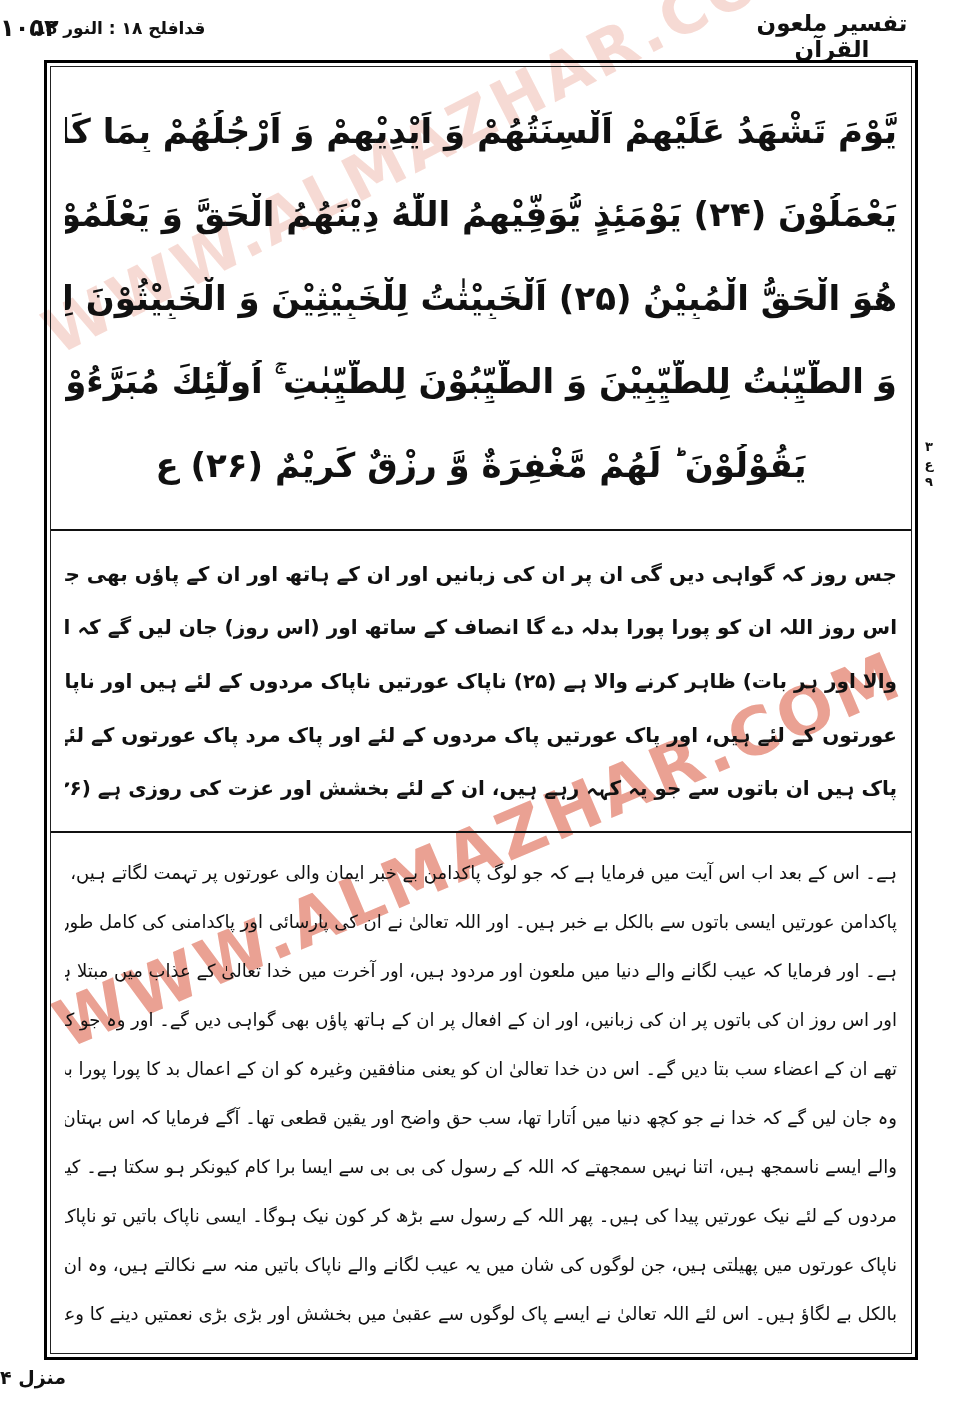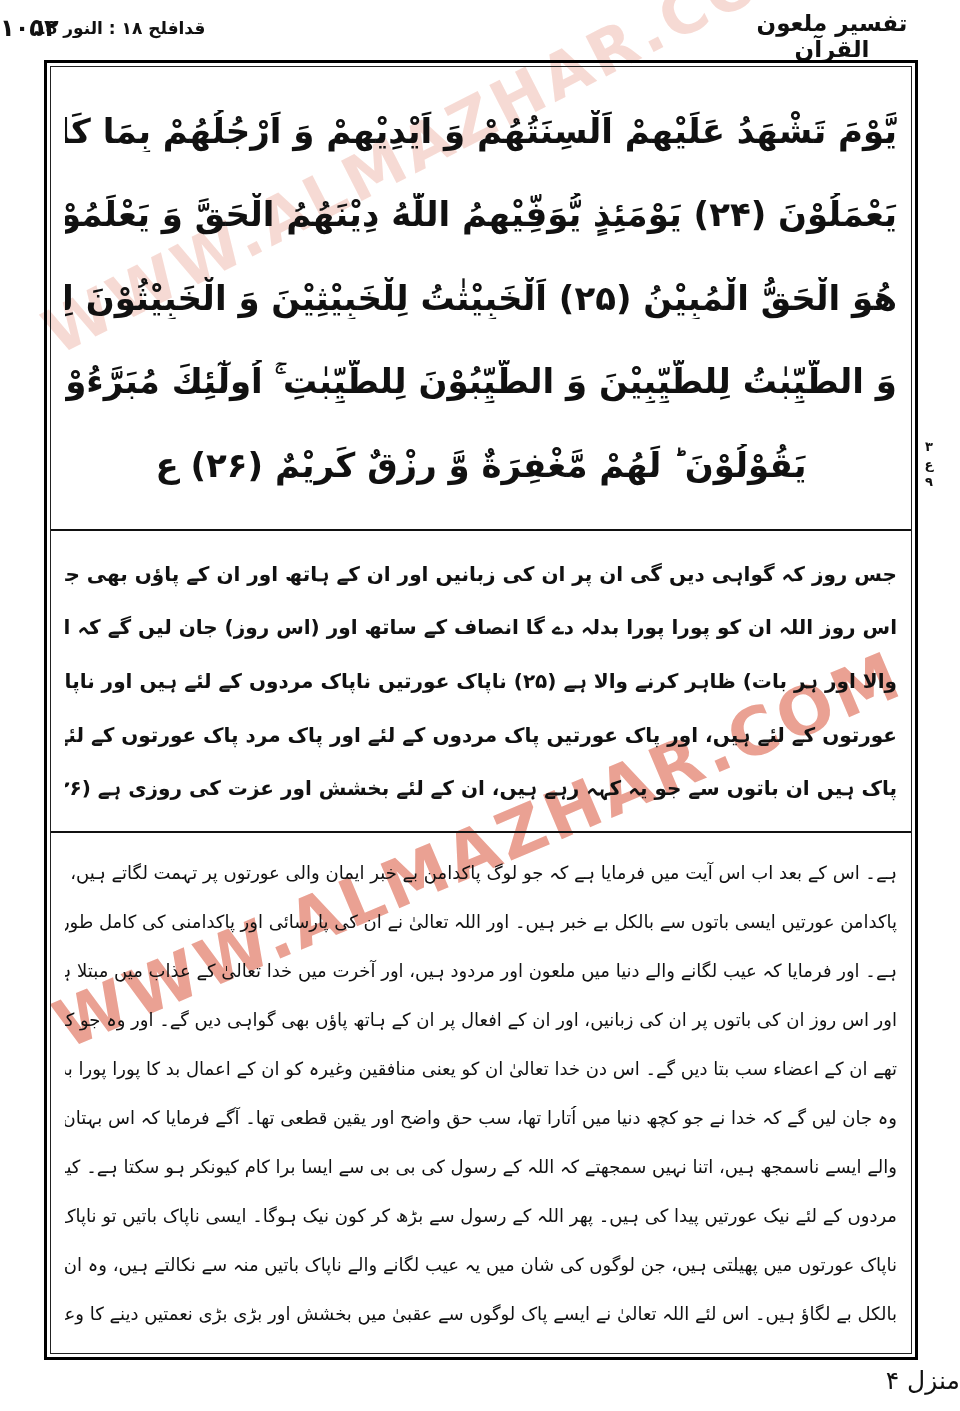--- a/index.html
+++ b/index.html
@@ -27,22 +27,22 @@
   .sec-comm{flex:1;}
   .divider{border-top:2px solid #111;height:0;margin:0;}
   .line{width:100%;overflow:hidden;white-space:nowrap;direction:rtl;
     text-align:justify;text-align-last:justify;}
   .line.center{text-align-last:center;}
   .line.natural{text-align:right;text-align-last:right;}
   .vline{font-size:34px;font-weight:bold;letter-spacing:-0.5px;line-height:1.25;}
   .tline{font-size:20px;font-weight:bold;line-height:1.3;}
   .cline{font-size:18px;font-weight:500;line-height:1.3;}
   
-  .footer{position:absolute;left:0;right:0;top:1366px;text-align:right;
-    font-size:25px;font-weight:normal;z-index:2;}
+  .footer{position:absolute;left:0;right:0;top:1366px;text-align:left;
+    font-size:19px;font-weight:bold;z-index:2;}
   
   .ruku{position:absolute;left:auto;right:18px;top:438px;width:26px;z-index:2;
     display:flex;flex-direction:column;align-items:center;font-size:13px;
     font-weight:bold;line-height:1.35;}
   
   .wm{position:absolute;z-index:1;pointer-events:none;font-weight:bold;
     letter-spacing:4px;white-space:nowrap;font-family:"DejaVu Sans",sans-serif;}
   .wm1{left:48px;top:300px;font-size:62px;transform:rotate(-27deg);
     transform-origin:left center;opacity:0.55;}
   .wm2{left:58px;top:990px;font-size:66px;transform:rotate(-23deg);

